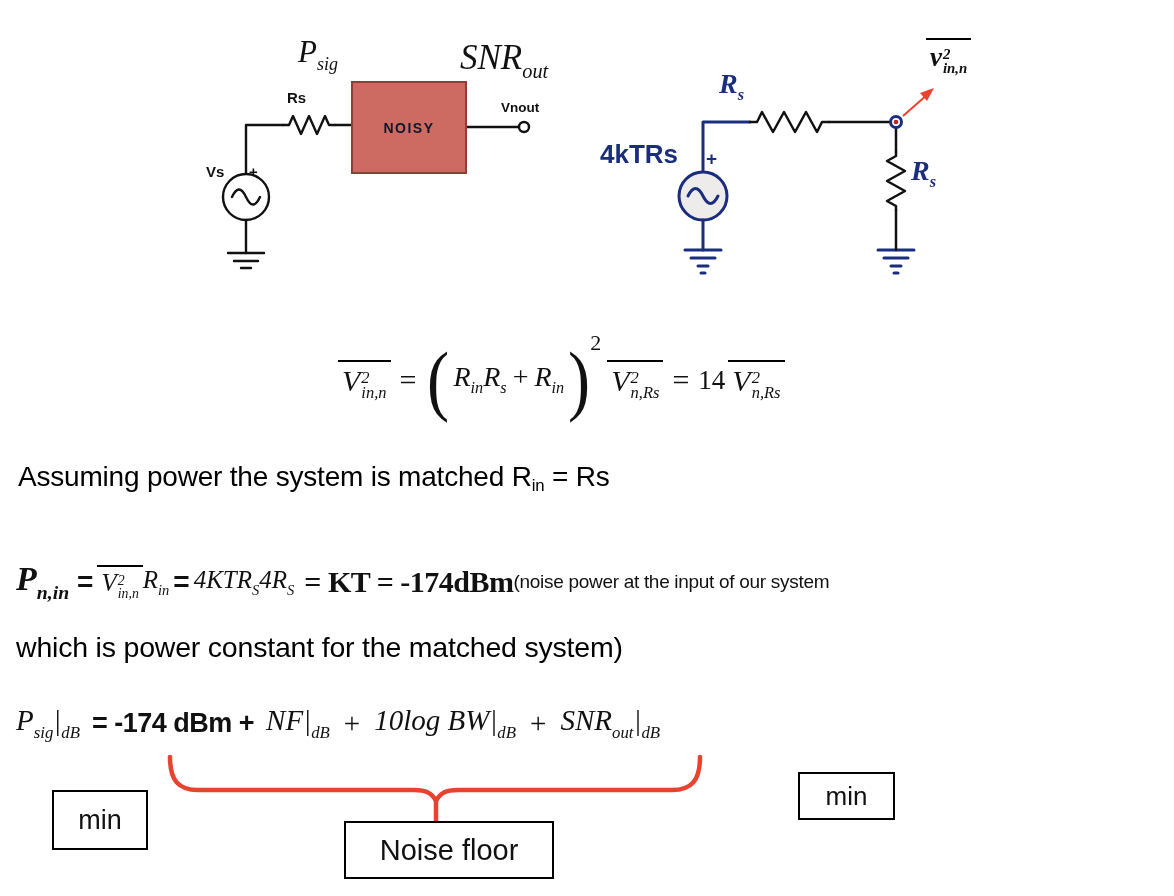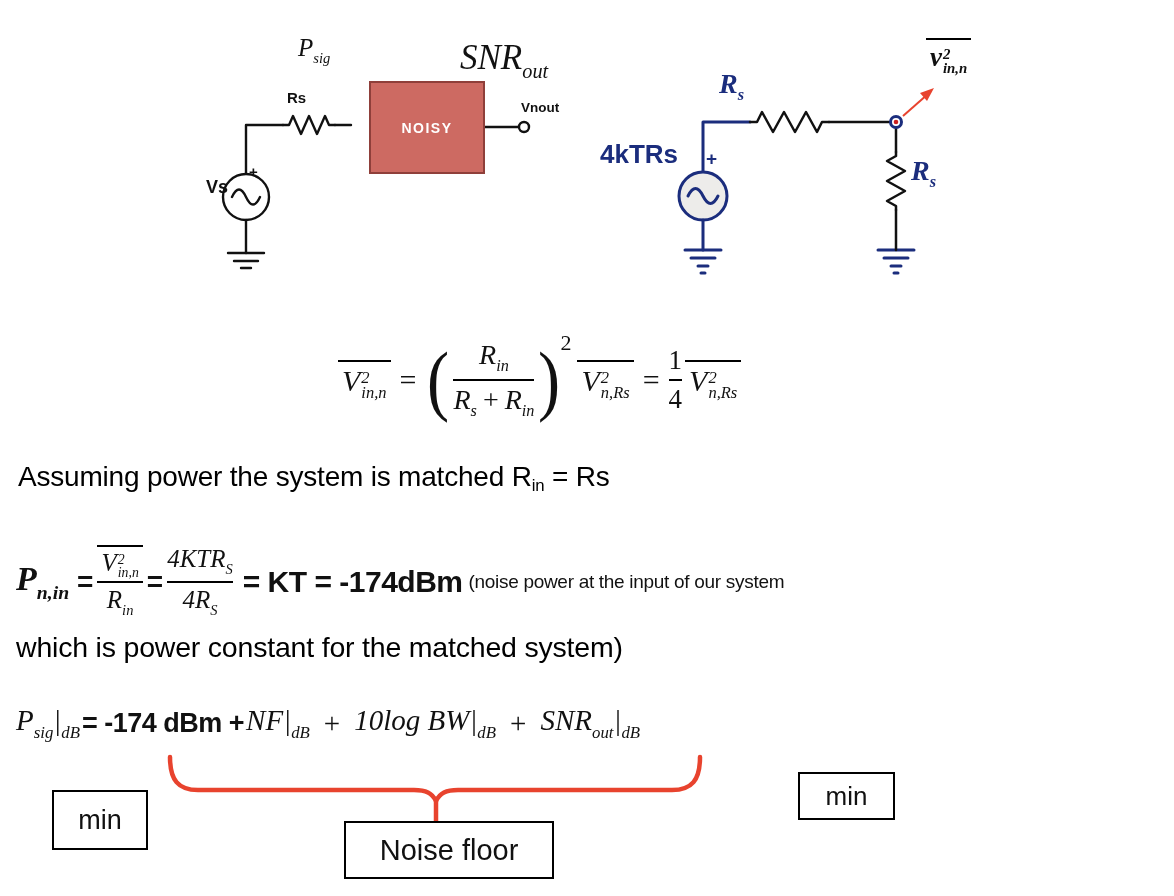--- a/index.html
+++ b/index.html
@@ -13,39 +13,39 @@
 
   
   .math  { font-family:"Liberation Serif", serif; font-style:italic; }
   .up    { font-style:normal; }
   .msub  { font-size:0.58em; vertical-align:-0.45em; font-style:italic; }
   .supsub{ display:inline-flex; flex-direction:column; align-items:flex-start;
            line-height:0.95; font-size:0.55em; vertical-align:middle;
            margin-left:1px; transform:translateY(1px); }
   .ol    { display:inline-block; border-top:2.5px solid #000; padding:2px 4px 0 4px; }
 
-  .frac  { display:inline-flex; flex-direction:column; align-items:center; text-align:center; }
+  .frac  { display:inline-flex; flex-direction:row; align-items:center; text-align:center; }
   .frac .bar { height:0; border-top:2.5px solid #000; align-self:stretch; margin:3px 0; }
 
   .bigparen { font-family:"Liberation Serif", serif; font-style:normal;
               font-size:78px; line-height:0.9; font-weight:400; transform:scaleX(0.85); }
   .paren-exp { font-family:"Liberation Serif", serif; font-style:normal;
                font-size:22px; align-self:flex-start; margin:-4px 0 0 -2px; }
 
   .eqrow { display:flex; align-items:center; white-space:nowrap; }
 
   
   .clabel { position:absolute; font-weight:bold; color:#111; }
   .navy   { color:#1b2d7d; }
 
   .noisy-box {
     position:absolute; left:351px; top:81px; width:116px; height:93px;
     background:#cd6a62; border:2px solid #8f3f3a;
     display:flex; align-items:center; justify-content:center;
-    color:#ffffff; font-weight:600; font-size:14px; letter-spacing:1.5px;margin-left:18px;
+    color:#0f172a; font-weight:600; font-size:14px; letter-spacing:1.5px;
   }
 
   .txt { position:absolute; font-size:28px; color:#000; letter-spacing:-0.2px; }
 
   .boxed { position:absolute; border:2px solid #000; background:#fff;
            display:flex; align-items:center; justify-content:center; }
 </style>
 </head>
 <body>
 
@@ -58,30 +58,30 @@
       <path d="M335 125 H351"></path>
       <path d="M467 127 H518"></path>
       <circle cx="524" cy="127" r="5" fill="#fff"></circle>
       <circle cx="246" cy="197" r="23" fill="#fff"></circle>
       <path d="M232 197 q7 -15 14 0 q7 15 14 0"></path>
       <path d="M246 220 V253"></path>
       <path d="M228 253 H264 M234 261 H258 M241 268 H251"></path>
     </g>
   </svg>
 
-  <div class="abs math" style="left:298px; top:34px; font-size:25px;">
+  <div class="abs math" style="left:298px; top:34px; font-size:31px;">
     <span>P</span><span class="msub">sig</span>
   </div>
   <div class="abs math" style="left:460px; top:38px; font-size:35px;">
     <span>SNR</span><span class="msub">out</span>
   </div>
   <span class="clabel" style="left:287px; top:89px; font-size:15px;">Rs</span>
-  <span class="clabel" style="left:206px; top:177px; font-size:18px;">Vs</span>
+  <span class="clabel" style="left:206px; top:163px; font-size:15px;">Vs</span>
   <span class="clabel" style="left:249px; top:163px; font-size:15px;">+</span>
-  <span class="clabel" style="left:501px; top:100px; font-size:13.5px;margin-left:20px;">Vnout</span>
+  <span class="clabel" style="left:501px; top:100px; font-size:13.5px;">Vnout</span>
   <div class="noisy-box">
     <span>NOISY</span>
   </div>
 
   <svg style="left:590px; top:30px;" width="430" height="260" viewBox="590 30 430 260">
     <g stroke="#1b2d7d" stroke-width="3" fill="none" stroke-linecap="round" stroke-linejoin="round">
       <path d="M703 172 V122 H750"></path>
       <circle cx="703" cy="196" r="24" fill="#edecea"></circle>
       <path d="M688 196 q7.5 -15 15 0 q7.5 15 15 0"></path>
       <path d="M703 220 V250"></path>
@@ -172,32 +172,32 @@
           </span></span>
       <span class="bar"></span>
       <span><span>R</span><span class="msub">in</span></span>
     </span>
     <span style="font-size:28px; font-weight:600; margin:0 4px;">=</span>
     <span class="frac math" style="font-size:25px;">
       <span><span>4KTR</span><span class="msub">S</span></span>
       <span class="bar"></span>
       <span><span>4R</span><span class="msub">S</span></span>
     </span>
-    <span style="font-size:30px; font-weight:600; margin:0 6px 0 10px; letter-spacing:-0.5px;">= KT = -174dBm</span>
+    <span style="font-size:30px; font-weight:600; margin:0 0 0 10px; letter-spacing:-0.5px;font-family:Liberation Serif, serif;">= KT = -174dBm</span>
     <span style="font-size:19px; letter-spacing:-0.3px;">(noise power at the input of our system</span>
   </div>
   <div class="txt" style="left:16px; top:631px; font-size:28.5px;">
     <span>which is power constant for the matched system)</span>
   </div>
 
   <div class="abs eqrow" style="left:16px; top:704px; font-size:29px;align-items:center;">
     <span class="math">
       <span>P</span><span class="msub">sig</span><span>|</span><span class="msub">dB</span>
     </span>
-    <span style="font-size:27px; font-weight:600; margin:0 2px; letter-spacing:-0.5px;">= -174 dBm +</span>
+    <span style="font-size:27px; font-weight:600; margin:0 12px; letter-spacing:-0.5px;">= -174 dBm +</span>
     <span class="math">
       <span>NF</span><span>|</span><span class="msub">dB</span>
     </span>
     <span class="math up" style="margin:0 14px;">+</span>
     <span class="math">
       <span>10log BW</span><span>|</span><span class="msub">dB</span>
     </span>
     <span class="math up" style="margin:0 14px;">+</span>
     <span class="math">
       <span>SNR</span><span class="msub">out</span><span>|</span><span class="msub">dB</span>

